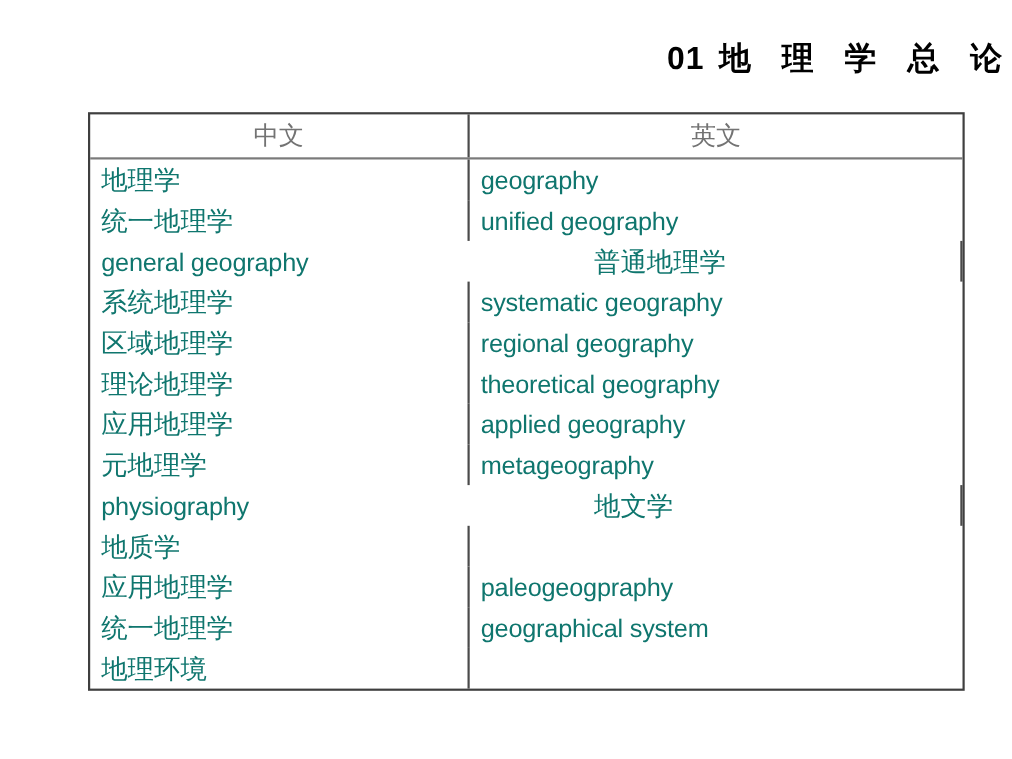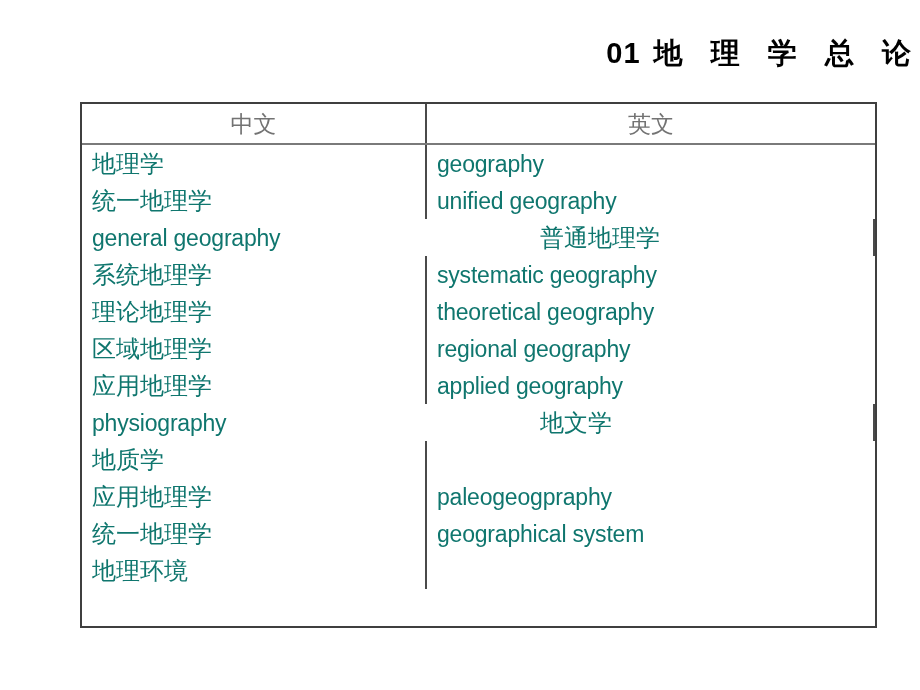--- a/index.html
+++ b/index.html
@@ -149,30 +149,34 @@
         </div>
         <div class="trow">
           <div class="td col-en">general geography</div>
           <div class="td col-cn">普通地理学</div>
         </div>
         <div class="trow">
           <div class="td col-cn">系统地理学</div>
           <div class="td col-en">systematic geography</div>
         </div>
         <div class="trow">
+          <div class="td col-cn">区域地理学</div>
+          <div class="td col-en">regional geography</div>
+        </div>
+        <div class="trow">
           <div class="td col-cn">理论地理学</div>
           <div class="td col-en">theoretical geography</div>
         </div>
         <div class="trow">
-          <div class="td col-cn">区域地理学</div>
-          <div class="td col-en">regional geography</div>
+          <div class="td col-cn">应用地理学</div>
+          <div class="td col-en">applied geography</div>
         </div>
         <div class="trow">
-          <div class="td col-cn">应用地理学</div>
-          <div class="td col-en">applied geography</div>
+          <div class="td col-cn">元地理学</div>
+          <div class="td col-en">metageography</div>
         </div>
         <div class="trow">
           <div class="td col-en">physiography</div>
           <div class="td col-cn">地文学</div>
         </div>
         <div class="trow">
           <div class="td col-cn">地质学</div>
         </div>
         <div class="trow">
           <div class="td col-cn">应用地理学</div>

